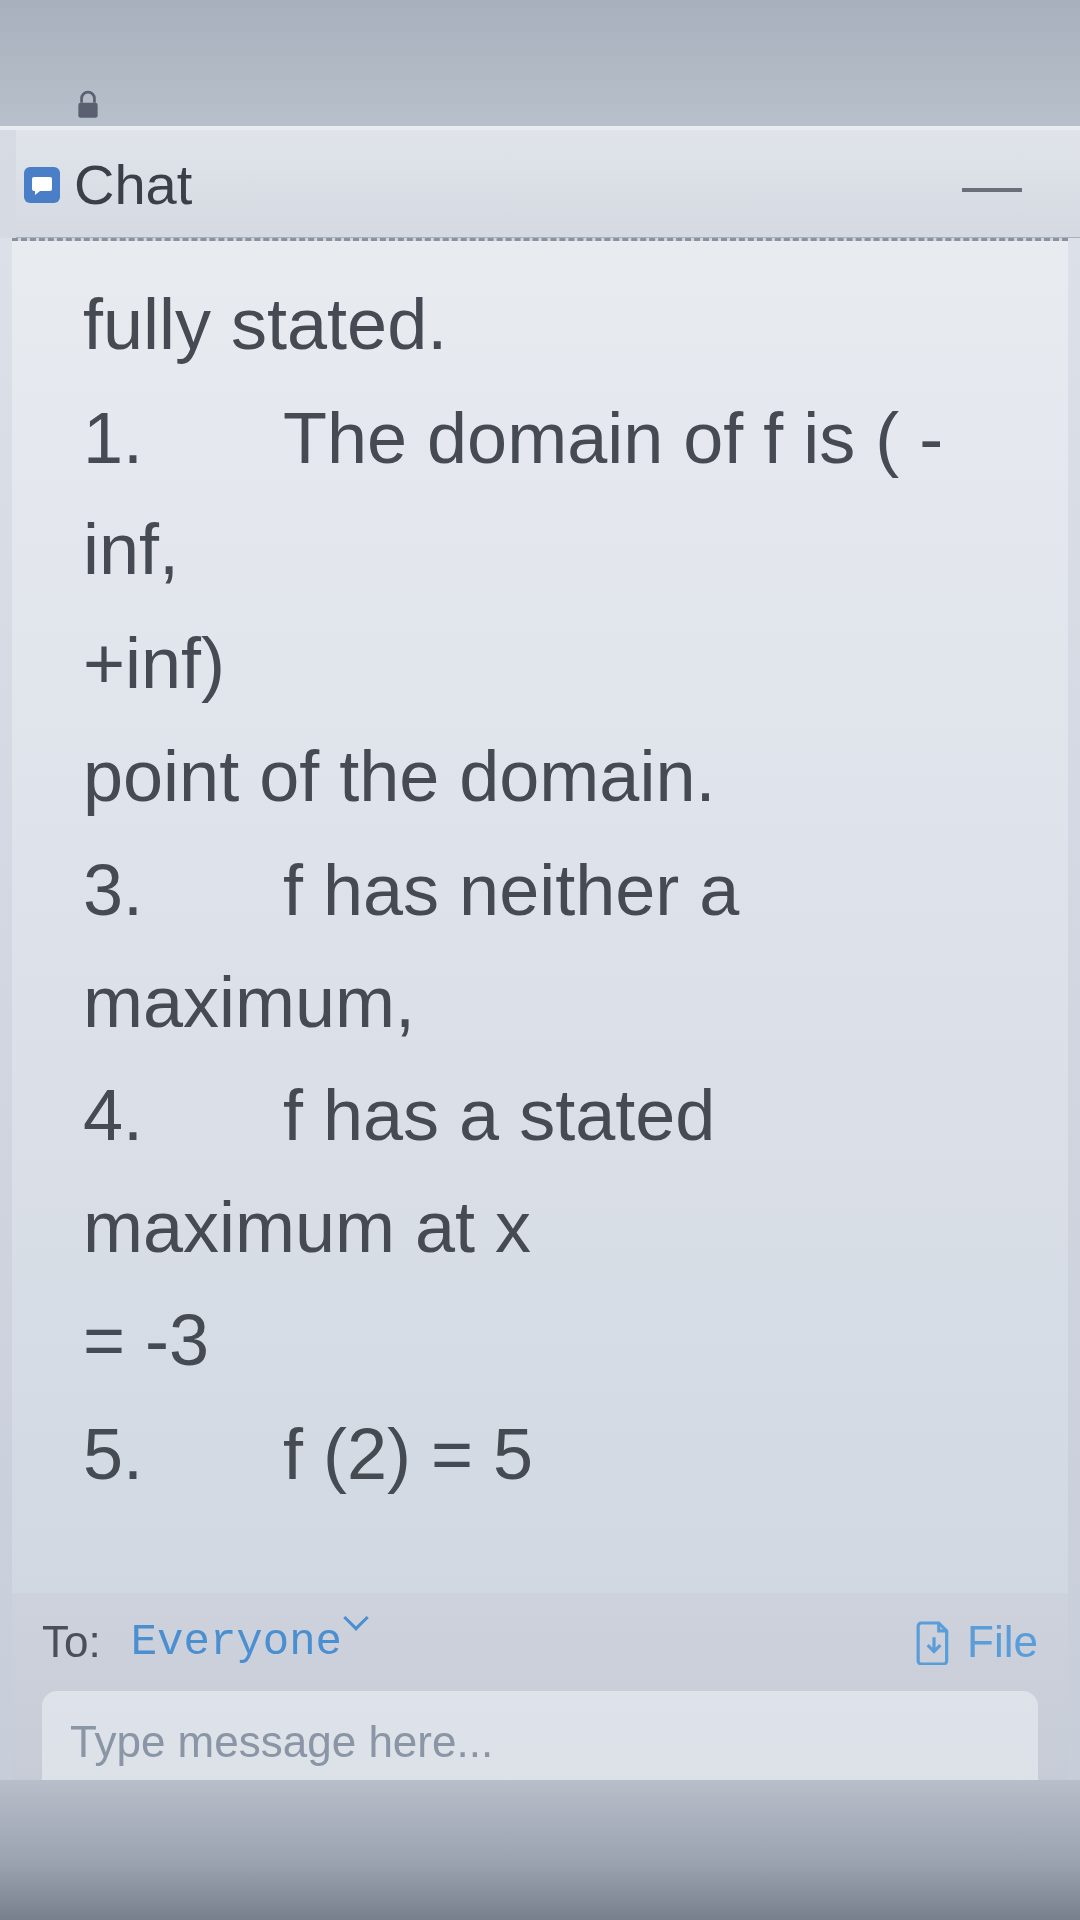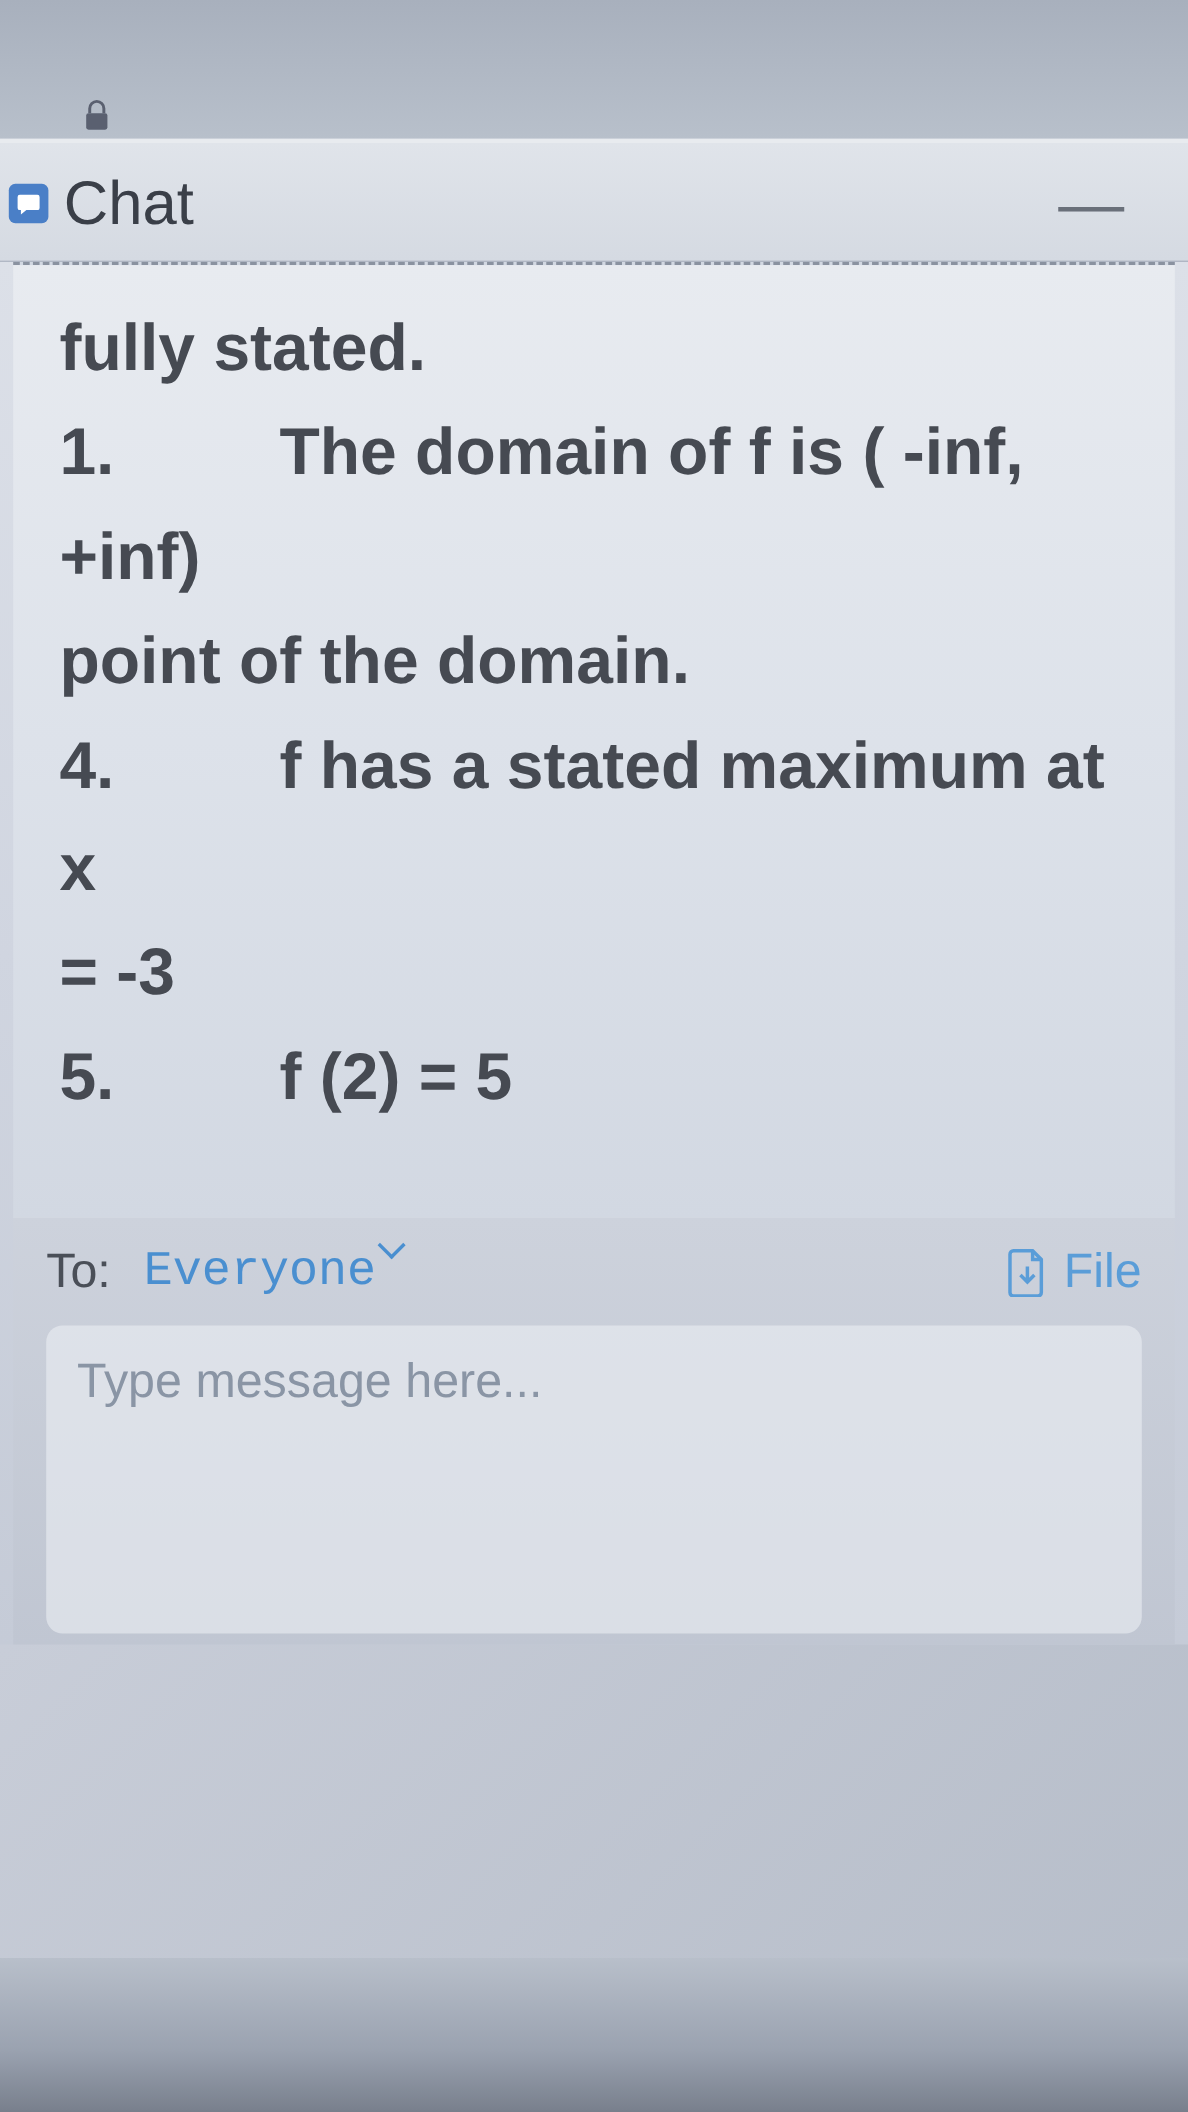--- a/index.html
+++ b/index.html
@@ -46,20 +46,21 @@
       height: 100%;
     }
     
     .chat-header {
       display: flex;
       align-items: center;
       padding: 22px 8px 20px 8px;
       background: linear-gradient(180deg, #e0e4ea 0%, #d5dae2 100%);
       border-bottom: 1px solid #a8b0bd;
       position: relative;
+      margin-left: 16px;
     }
     
     .chat-icon {
       width: 36px;
       height: 36px;
       background: #4a7fc7;
       border-radius: 6px;
       display: flex;
       align-items: center;
       justify-content: center;
@@ -94,24 +95,25 @@
     }
     
     .message-block {
       background: linear-gradient(180deg, #e8ebf0 0%, #dde2ea 50%, #d2d8e2 100%);
       border-top: 3px dashed #8a92a0;
       padding: 28px 42px 80px 42px;
       margin: 0 0 0 0;
     }
     
     .message-text {
-      font-size: 60px;
+      font-size: 72px;
       line-height: 1.55;
       color: #464a52;
-      font-weight: 700;
+      font-weight: 400;
+      margin-left: 29px;
     }
     
     .message-line {
       margin-bottom: 2px;
     }
     
     .num-indent {
       display: inline-block;
       width: 200px;
     }
@@ -221,20 +223,23 @@
     <div class="message-text">
       <div class="message-line">fully stated.</div>
 
       <div class="message-line">
         <span class="num-indent">1.</span><span>The domain of f is ( -inf,</span>
       </div>
       <div class="message-line">+inf)</div>
 
       <div class="message-line">point of the domain.</div>
 
+      <div class="message-line">
+        <span class="num-indent">3.</span><span>f has neither a maximum,</span>
+      </div>
 
       <div class="message-line">
         <span class="num-indent">4.</span><span>f has a stated maximum at x</span>
       </div>
       <div class="message-line">= -3</div>
 
       <div class="message-line">
         <span class="num-indent">5.</span><span>f (2) = 5</span>
       </div>
     </div>

